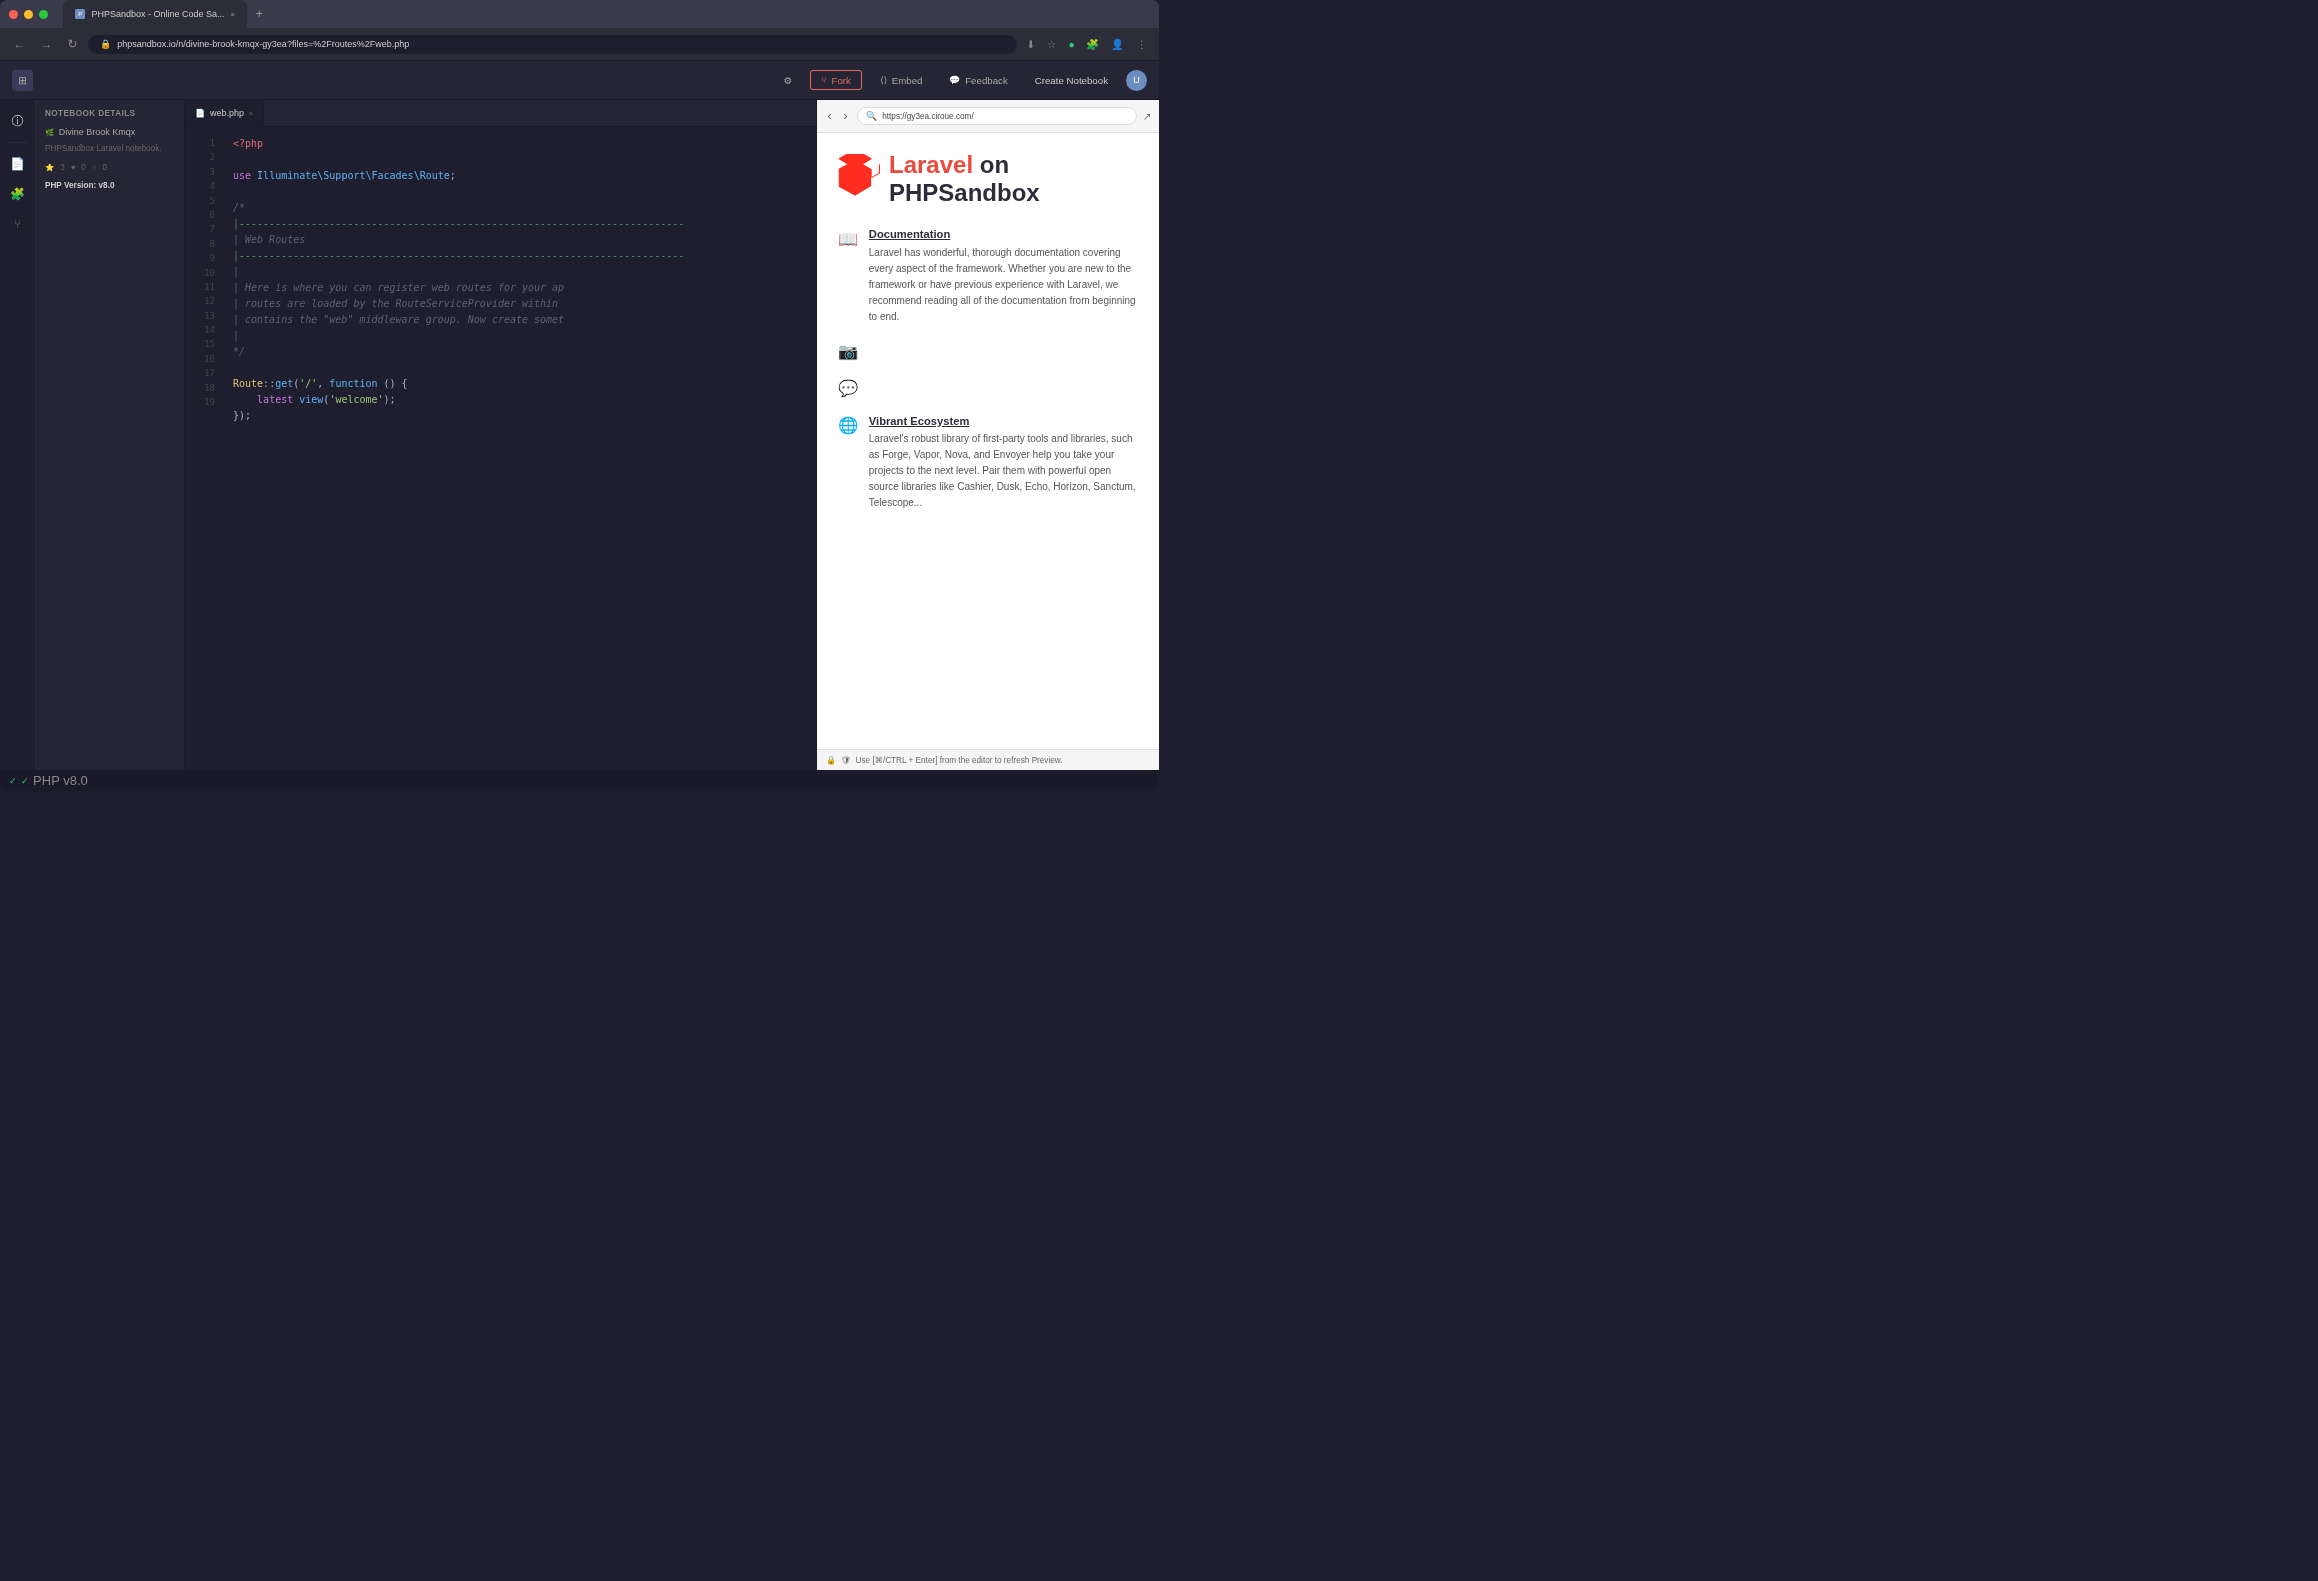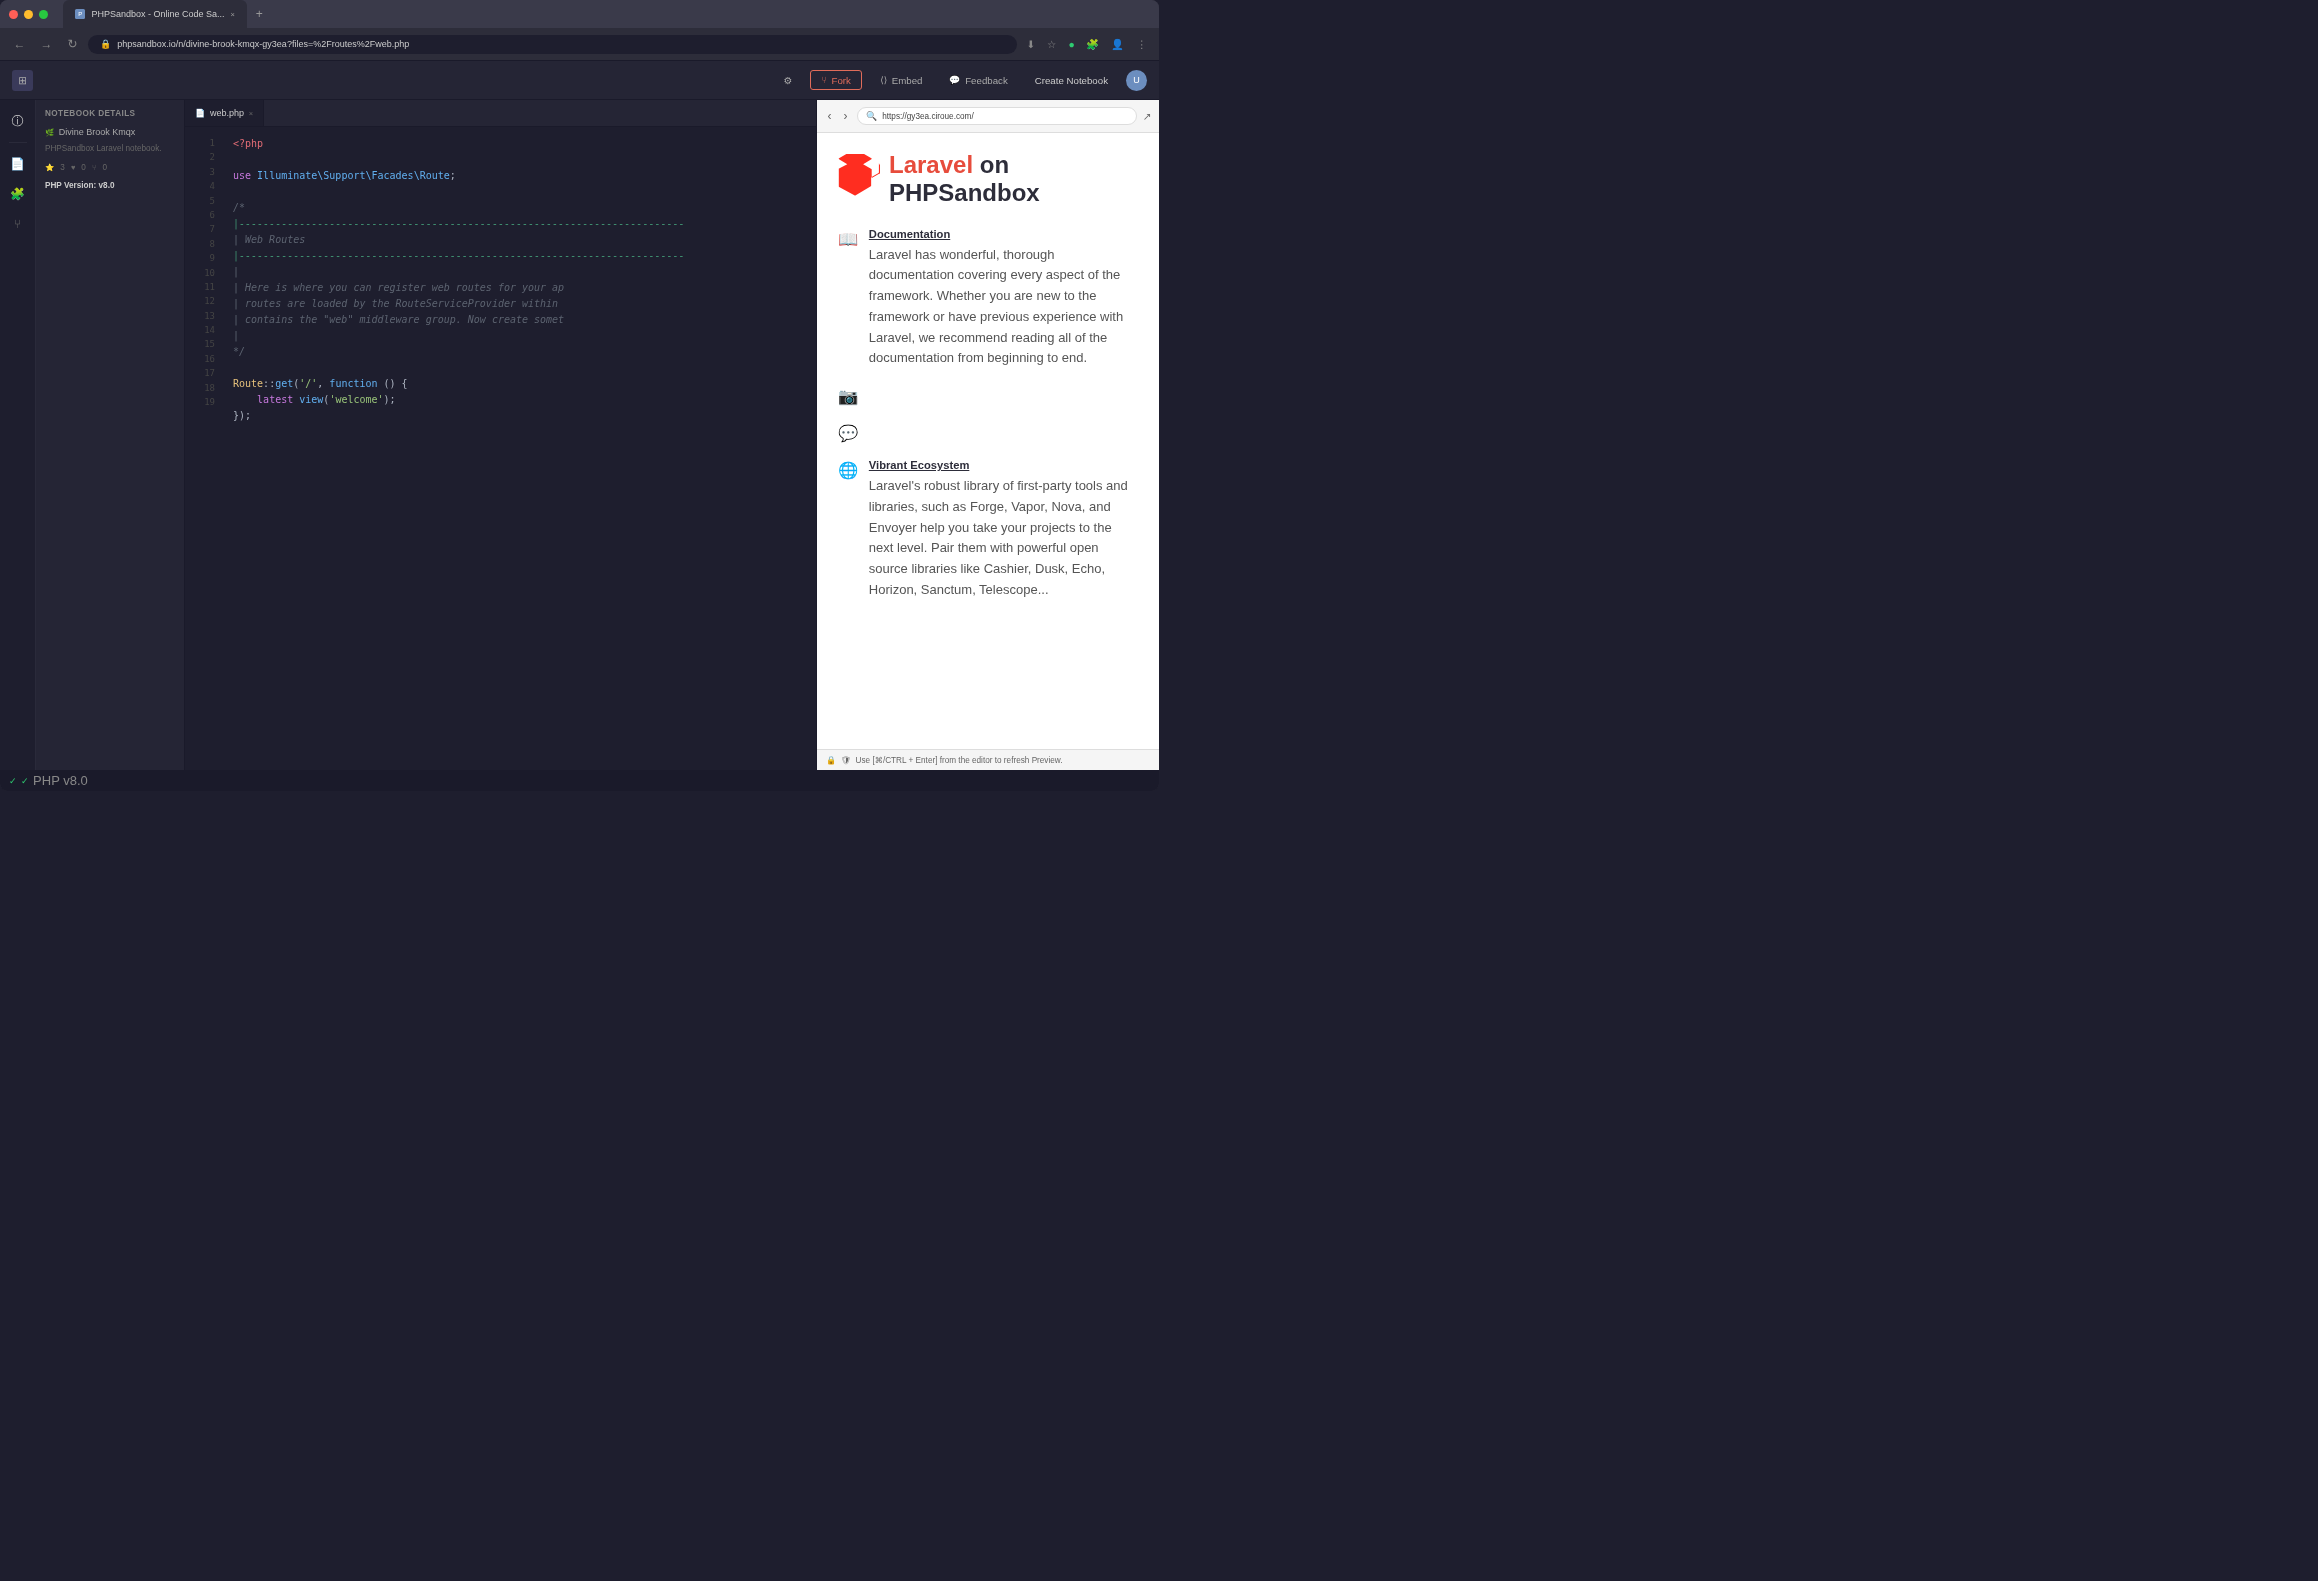--- a/index.html
+++ b/index.html
@@ -83,21 +83,21 @@
     .preview-ext-btn { background: none; border: none; color: #666; cursor: pointer; font-size: 10.4px; }
 
     
     .preview-content { flex: 1; overflow-y: auto; padding: 18px 21px; }
     .laravel-logo { display: flex; align-items: center; gap: 9px; margin-bottom: 21px; }
     .laravel-logo-icon { font-size: 36px; color: #e74c3c; }
 
     .preview-section { display: flex; gap: 10.4px; margin-bottom: 16.4px; align-items: flex-start; }
     .preview-section-icon { font-size: 16.4px; color: #7a9cbf; margin-top: 1.5px; flex-shrink: 0; }
     .preview-section-title { font-size: 11.2px; font-weight: 600; color: #2d2d3a; margin-bottom: 4.5px; text-decoration: underline; }
-    .preview-section-text { font-size: 13px; color: #555; line-height: 1.6; }
+    .preview-section-text { font-size: 10px; color: #555; line-height: 1.6; }
 
     
     .status-bar { height: 21px; background: #1a1a2a; display: flex; align-items: center; padding: 0 9px; gap: 6px; }
     .status-icons { display: flex; align-items: center; gap: 4.5px; }
     .status-icon { font-size: 9px; }
     .status-ok { color: #2ecc71; }
     .status-text { color: #888; font-size: 13px; }
   </style>
 </head>
 <body>

